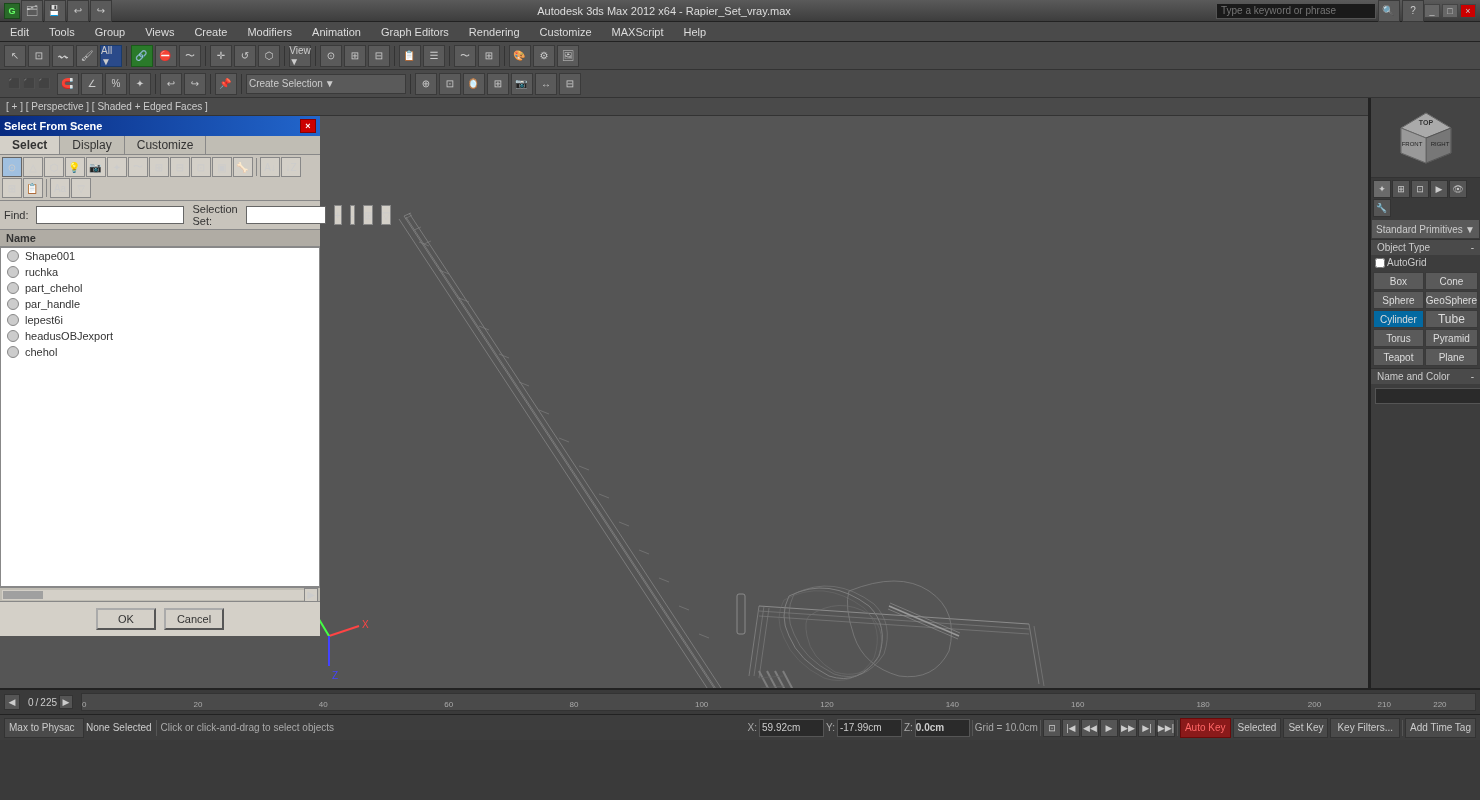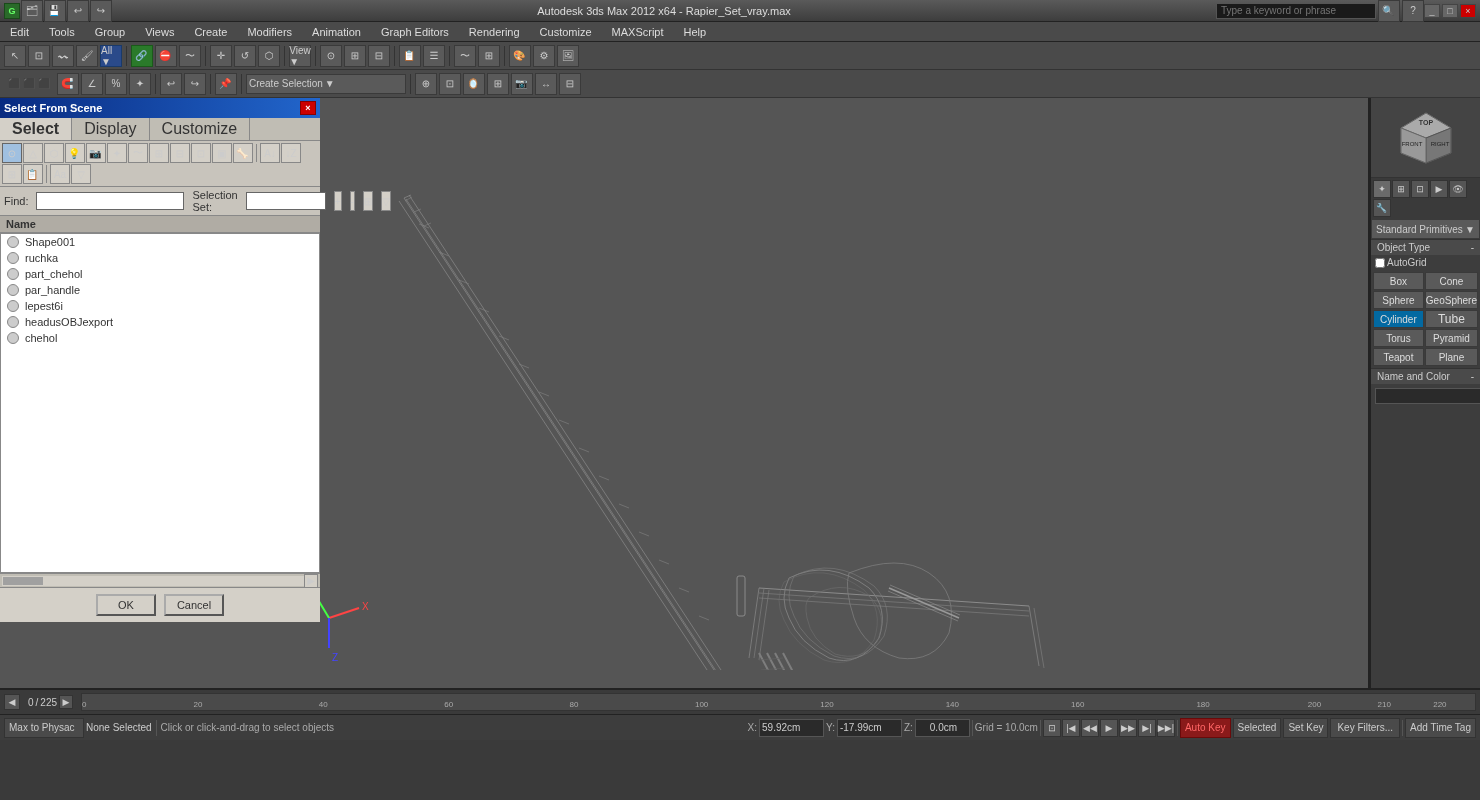--- a/index.html
+++ b/index.html
@@ -178,21 +178,21 @@
     .name-input { flex: 1; height: 16px; background: #2a2a2a; border: 1px solid #555; color: #ccc; font-size: 10px; padding: 0 2px; }
     #select-dialog-titlebar {
       height: 20px;
       background: linear-gradient(to right, #082a80, #2266cc);
       display: flex; align-items: center; justify-content: space-between;
       padding: 0 4px;
       color: white; font-size: 11px; font-weight: bold;
     }
     .dialog-close-btn { width: 16px; height: 14px; background: #c00; border: 1px solid #800; font-size: 9px; color: white; display: flex; align-items: center; justify-content: center; cursor: pointer; }
     .dialog-tabs { display: flex; background: #c0bdb4; border-bottom: 1px solid #888; }
-    .dialog-tab { padding: 2px 12px; font-size: 16px; cursor: pointer; border-right: 1px solid #888; color: #333; }
+    .dialog-tab { padding: 2px 12px; font-size: 12px; cursor: pointer; border-right: 1px solid #888; color: #333; }
     .dialog-tab.active { background: #d4d0c8; font-weight: bold; }
     .dialog-toolbar { display: flex; align-items: center; padding: 2px; background: #c8c4bc; border-bottom: 1px solid #888; gap: 1px; flex-wrap: wrap; }
     .dialog-tb-btn { width: 20px; height: 20px; background: #d4d0c8; border: 1px solid #888; display: flex; align-items: center; justify-content: center; cursor: pointer; font-size: 10px; }
     .dialog-tb-btn.active { background: #a0c0e0; border-color: #666; }
     .dialog-find-row { display: flex; align-items: center; padding: 2px 4px; background: #c8c4bc; border-bottom: 1px solid #888; gap: 4px; }
     .dialog-find-label { font-size: 11px; color: #333; }
     .dialog-find-input { flex: 1; height: 18px; background: white; border: 1px solid #666; font-size: 11px; padding: 0 2px; }
     .dialog-selset-label { font-size: 11px; color: #333; }
     .dialog-selset-input { width: 80px; height: 18px; background: white; border: 1px solid #666; font-size: 11px; padding: 0 2px; }
     .dialog-name-header { background: #b0aca4; padding: 2px 6px; font-size: 11px; font-weight: bold; color: #333; border-bottom: 1px solid #888; }
@@ -332,20 +332,23 @@
   <div class="tb-btn">🪞</div>
   <div class="tb-btn">⊞</div>
   <div class="tb-btn">📷</div>
   <div class="tb-btn">↔</div>
   <div class="tb-btn">⊟</div>
 </div>
 
 <div id="main-layout" style="display:flex; height:590px;">
 
   <div id="viewport" style="flex:1; position:relative; background:#555; overflow:hidden; border-right:2px solid #222;">
+    <div id="viewport-header" style="height:18px; background:#4a4a4a; display:flex; align-items:center; padding:0 6px; font-size:10px; color:#ccc; border-bottom:1px solid #333;">
+      <span>[ + ] [ Perspective ] [ Shaded + Edged Faces ]</span>
+    </div>
     <div id="viewport-content" style="width:100%; height:572px; background:#555; position:relative; overflow:hidden;">
 
       <div class="viewport-stats">
         <div>
           <span>Polys:</span>
           <span>15 630</span>
         </div>
         <div>
           <span>Verts:</span>
           <span>7 888</span>
@@ -653,21 +656,21 @@
   <div style="display:flex; align-items:center; gap:2px;">
     <span style="font-size:10px; color:#aaa;">X:</span>
     <div class="coord-field" style="width:65px; height:18px; background:#2a2a2a; border:1px solid #555; color:#ccc; font-size:10px; padding:0 2px; display:flex; align-items:center;">
       <span>59.92cm</span>
     </div>
     <span style="font-size:10px; color:#aaa;">Y:</span>
     <div class="coord-field" style="width:65px; height:18px; background:#2a2a2a; border:1px solid #555; color:#ccc; font-size:10px; padding:0 2px; display:flex; align-items:center;">
       <span>-17.99cm</span>
     </div>
     <span style="font-size:10px; color:#aaa;">Z:</span>
-    <div class="coord-field" style="width:55px; height:18px; background:#2a2a2a; border:1px solid #555; color:#ccc; font-size:10px; padding:0 14px; display:flex; align-items:center;">
+    <div class="coord-field" style="width:55px; height:18px; background:#2a2a2a; border:1px solid #555; color:#ccc; font-size:10px; padding:0 0; display:flex; align-items:center;font-weight:bold;">
       <span>0.0cm</span>
     </div>
   </div>
   <div style="width:1px; height:16px; background:#555;"></div>
   <span style="font-size:10px; color:#aaa;">Grid = 10.0cm</span>
   <div style="width:1px; height:16px; background:#555;"></div>
 
   <div style="display:flex; align-items:center; gap:1px;">
     <div class="playback-btn" style="width:18px; height:18px; background:#555; border:1px solid #333; color:#ccc; font-size:9px; display:flex; align-items:center; justify-content:center;">⊡</div>
     <div class="playback-btn" style="width:18px; height:18px; background:#555; border:1px solid #333; color:#ccc; font-size:9px; display:flex; align-items:center; justify-content:center;">|◀</div>

